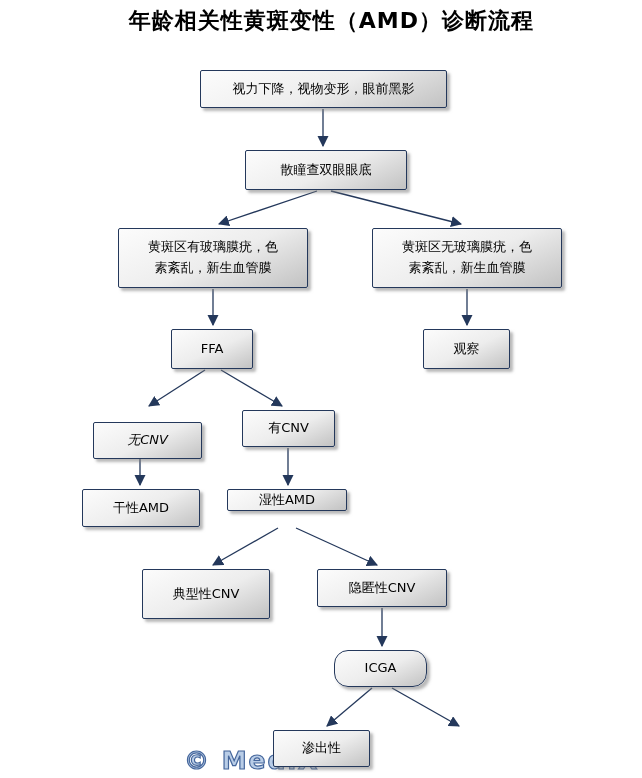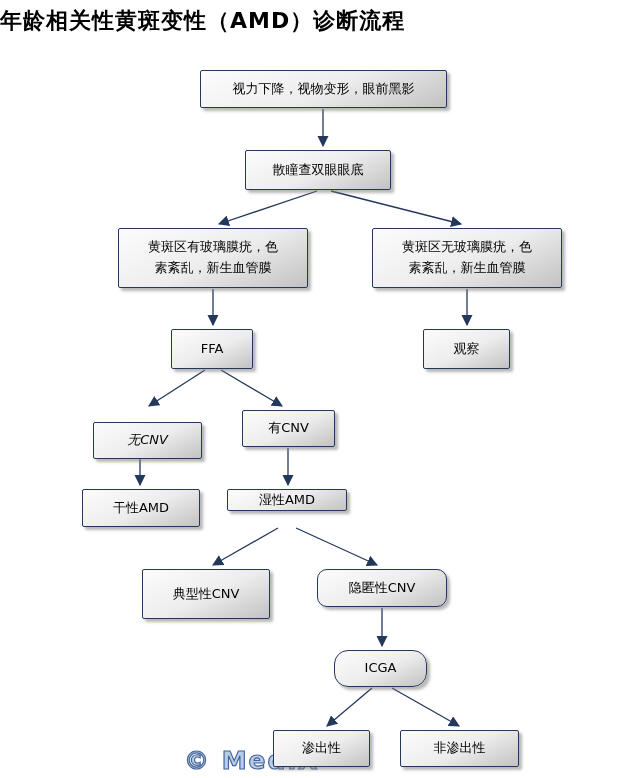--- a/index.html
+++ b/index.html
@@ -13,21 +13,21 @@
     width: 642px;
     height: 778px;
     background: #ffffff;
     overflow: hidden;
   }
   #title {
     position: absolute;
     top: 6px;
     left: 0;
     width: 534px;
-    text-align: left;
+    text-align: right;
     font-size: 22px;
     font-weight: bold;
     color: #000000;
     letter-spacing: 1px;
   }
   #edges {
     position: absolute;
     top: 0;
     left: 0;
     z-index: 1;
@@ -62,31 +62,31 @@
     z-index: 1;
     font-size: 25px;
     font-weight: bold;
     font-family: "DejaVu Sans", "Liberation Sans", sans-serif;
     color: #b9cde7;
     -webkit-text-stroke: 1.2px #46679c;
     letter-spacing: 2px;
   }
   
   #n-symptoms      { left: 200px; top:  70px; width: 247px; height: 38px; }
-  #n-exam          { left: 245px; top: 150px; width: 146px; height: 40px; }
+  #n-exam          { left: 245px; top: 150px; width: 162px; height: 40px; }
   #n-drusen-yes    { left: 118px; top: 228px; width: 190px; height: 60px; }
   #n-drusen-no     { left: 372px; top: 228px; width: 190px; height: 60px; }
   #n-ffa           { left: 171px; top: 329px; width:  82px; height: 40px; }
   #n-observe       { left: 423px; top: 329px; width:  87px; height: 40px; }
   #n-no-cnv        { left:  93px; top: 422px; width:  109px; height: 37px; font-style: italic; }
   #n-has-cnv       { left: 242px; top: 410px; width:  93px; height: 37px; }
   #n-dry-amd       { left:  82px; top: 489px; width: 118px; height: 38px; }
   #n-wet-amd       { left: 227px; top: 489px; width: 120px; height: 21px; }
   #n-classic-cnv   { left: 142px; top: 569px; width: 128px; height: 50px; }
-  #n-occult-cnv    { left: 317px; top: 569px; width: 130px; height: 38px; border-radius: 10px; }
+  #n-occult-cnv    { left: 317px; top: 569px; width: 130px; height: 38px; }
   #n-icga          { left: 334px; top: 650px; width:  93px; height: 37px; border-radius: 14px; }
   #n-exudative     { left: 273px; top: 730px; width:  97px; height: 37px; }
   #n-non-exudative { left: 400px; top: 730px; width: 119px; height: 37px; }
 </style>
 </head>
 <body>
 
 <div id="canvas">
 
   <div id="title">年龄相关性黄斑变性（AMD）诊断流程</div>
@@ -122,17 +122,16 @@
   <div class="node" id="n-ffa">FFA</div>
   <div class="node" id="n-observe">观察</div>
   <div class="node" id="n-no-cnv">无CNV</div>
   <div class="node" id="n-has-cnv">有CNV</div>
   <div class="node" id="n-dry-amd">干性AMD</div>
   <div class="node" id="n-wet-amd">湿性AMD</div>
   <div class="node" id="n-classic-cnv">典型性CNV</div>
   <div class="node" id="n-occult-cnv">隐匿性CNV</div>
   <div class="node" id="n-icga">ICGA</div>
   <div class="node" id="n-exudative">渗出性</div>
-  <div class="node" id="n-non-exudative">非渗出性</div>
 
   <div id="watermark">© MediX</div>
 
 </div>
 
 </body></html>

